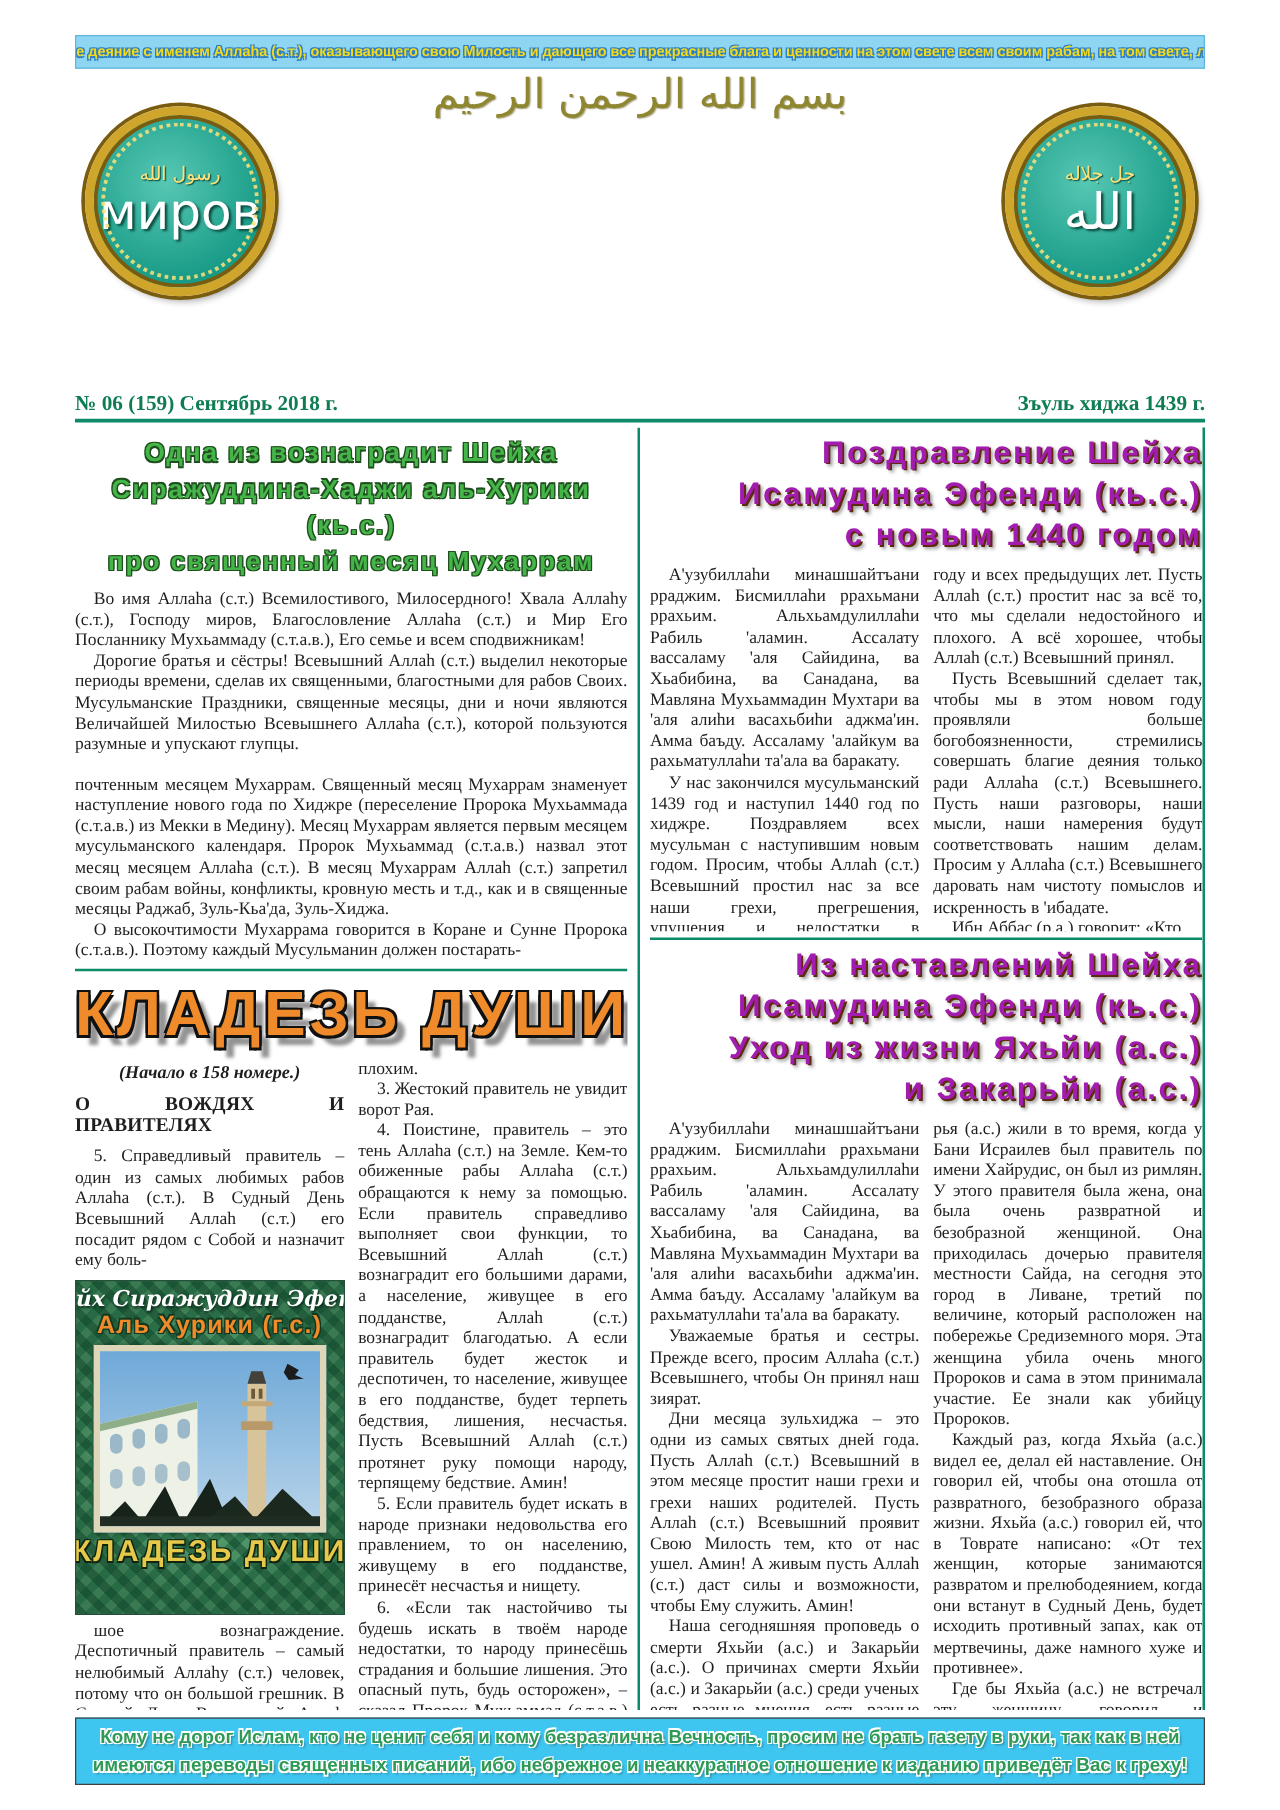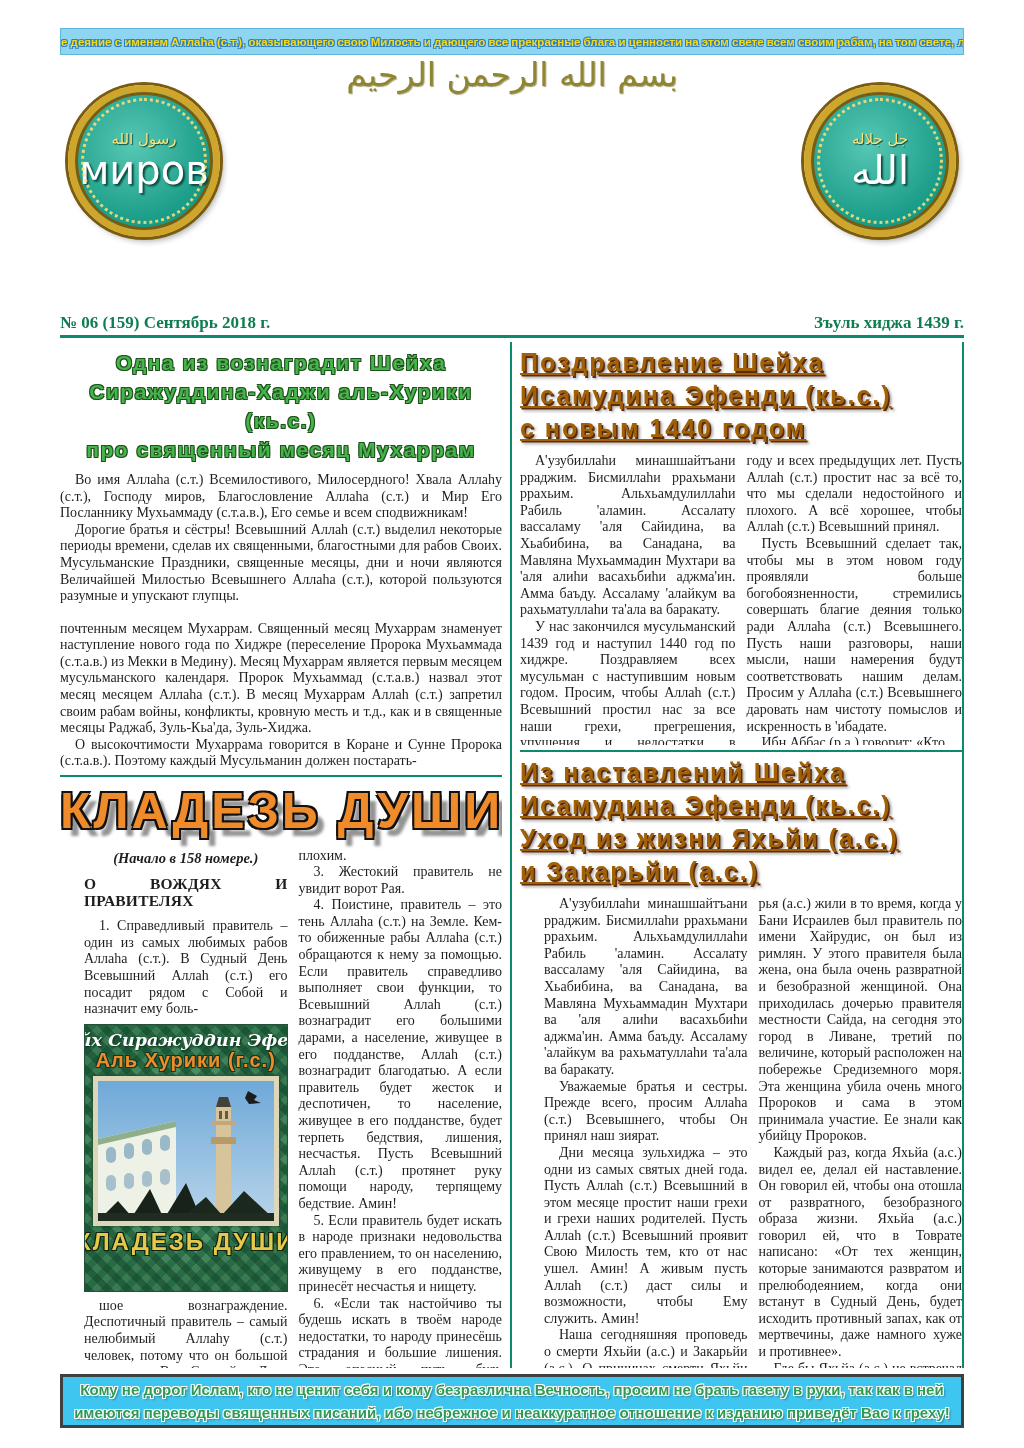--- a/index.html
+++ b/index.html
@@ -85,41 +85,40 @@
   .half { width:442px; overflow:hidden; }
   .divider-v { width:2px; background:#0d8a6a; margin:0 8px; flex:0 0 auto; }
 
   .headline-green {
     text-align:center; font-family:"Liberation Sans", sans-serif; font-weight:bold;
     font-size:21px; line-height:29px; letter-spacing:1.5px; color:#45b449;
     text-shadow:1px 1px 0 #20501f, -1px -1px 0 #20501f, 1px -1px 0 #20501f, -1px 1px 0 #20501f;
     margin:6px 0 8px 0;
   }
   .headline-orange {
-    text-align:left; font-family:"Liberation Sans", sans-serif; font-weight:bold;
-    font-size:25px; line-height:33px; letter-spacing:2px; color:#a16207;
+    text-align:right; font-family:"Liberation Sans", sans-serif; font-weight:bold;
+    font-size:25px; line-height:33px; letter-spacing:2px; color:#a21caf;
     text-shadow:1.5px 1.5px 0 #5e2a0c, 3px 3px 3px rgba(70,70,70,.55);
     margin:4px 0 8px 0;
-    text-decoration:underline;
   }
   .headline-kladez {
     text-align:center; font-family:"Liberation Sans", sans-serif; font-weight:bold;
     font-size:50px; line-height:1.05; letter-spacing:3px; color:#ef8b2a;
     text-shadow:-2px -2px 0 #111, 2px -2px 0 #111, -2px 2px 0 #111, 2px 2px 0 #111,
                 8px 8px 3px rgba(120,120,120,.8);
     margin:8px 0 10px 0; white-space:nowrap;
   }
 
   .cols { display:flex; gap:11px; }
   .col { flex:1; min-width:0; text-align:justify; font-size:14px; line-height:16.6px; color:#1e1e1e; }
   .col p { margin:0; text-indent:15px; }
   .col.cont > p:first-child, .col.cont > div > p:first-child { text-indent:0; }
   .cols.top-art { height:298px; overflow:hidden;flex-direction:column; }
   .cols.top-art-r { height:292px; overflow:hidden; }
-  .cols.bottom-art { overflow:hidden;margin-left:24px; }
+  .cols.bottom-art { overflow:hidden; }
 
   .hr-mid { border:none; border-top:2px solid #0d8a6a; margin:5px 0 4px 0; }
 
   .start-note { font-weight:bold; font-style:italic; text-align:center; text-indent:0 !important; margin:2px 0 10px 0 !important; font-size:14.5px; }
   .section-head { font-weight:bold; font-size:15.5px; text-indent:0 !important; margin:0 0 9px 0 !important; letter-spacing:.2px; }
 
   
   .book-cover {
     margin:6px 0 6px 0; width:100%; height:268px; overflow:hidden;
     background-color:#41825c;
@@ -148,21 +147,21 @@
   .cover-footer {
     margin-top:8px; font-family:"Liberation Sans", sans-serif; font-weight:bold;
     font-size:24px; letter-spacing:2px; color:#e6c84a;
     text-shadow:1px 1px 0 #10240f, -1px -1px 0 #10240f, 1px -1px 0 #10240f, -1px 1px 0 #10240f;
     white-space:nowrap;
   }
 
   
   .bottom-banner {
     margin-top:6px; flex:0 0 auto;
-    background:#3fc6f0; border:3px solid #404040; height:54px;
+    background:#3fc6f0; border:1px solid #404040; height:54px;
     display:flex; flex-direction:column; align-items:center; justify-content:center;
     overflow:hidden;
   }
   .bottom-banner span {
     font-family:"Liberation Sans", sans-serif; font-weight:bold; font-size:15px;
     line-height:1.55; color:#2f9a55; white-space:nowrap;
     text-shadow:1px 1px 0 #fff, -1px -1px 0 #fff, 1px -1px 0 #fff, -1px 1px 0 #fff, 2px 2px 2px rgba(0,0,0,.35);
   }
 </style>
 </head>
@@ -223,21 +222,21 @@
 
       <hr class="hr-mid">
 
       <div>
         <div class="headline-kladez">КЛАДЕЗЬ ДУШИ</div>
         <div class="cols bottom-art">
           <div class="col">
             <p class="start-note">(Начало в 158 номере.)</p>
             <p class="section-head">О ВОЖДЯХ И ПРАВИТЕЛЯХ</p>
             <div>
-                <p>1. Справедливый правитель – один из самых любимых рабов Аллаhа (с.т.). В Судный День Всевышний Аллаh (с.т.) его посадит рядом с Собой и назначит ему боль-</p>
+                <p>5. Справедливый правитель – один из самых любимых рабов Аллаhа (с.т.). В Судный День Всевышний Аллаh (с.т.) его посадит рядом с Собой и назначит ему боль-</p>
               </div>
 
             <div class="book-cover">
               <div class="cover-title1">Шейх Сиражуддин Эфенди</div>
               <div class="cover-title2">Аль Хурики (г.с.)</div>
               <div class="cover-photo">
                 <svg width="176" height="140" viewBox="0 0 176 140" xmlns="http://www.w3.org/2000/svg">
                   <defs>
                     <linearGradient id="sky" x1="0" y1="0" x2="0" y2="1">
                       <stop offset="0" stop-color="#6fa9d8"></stop>

